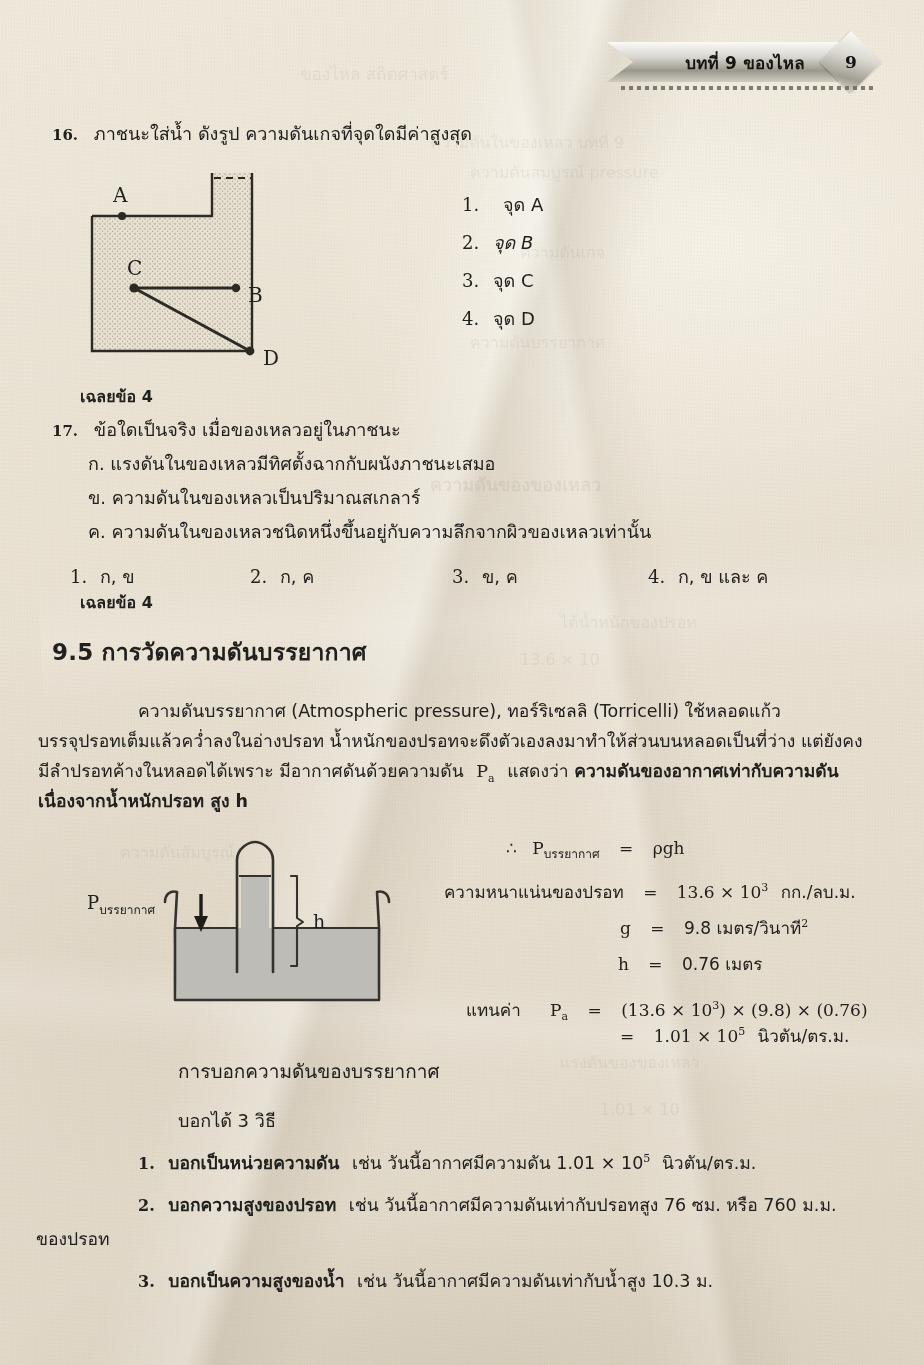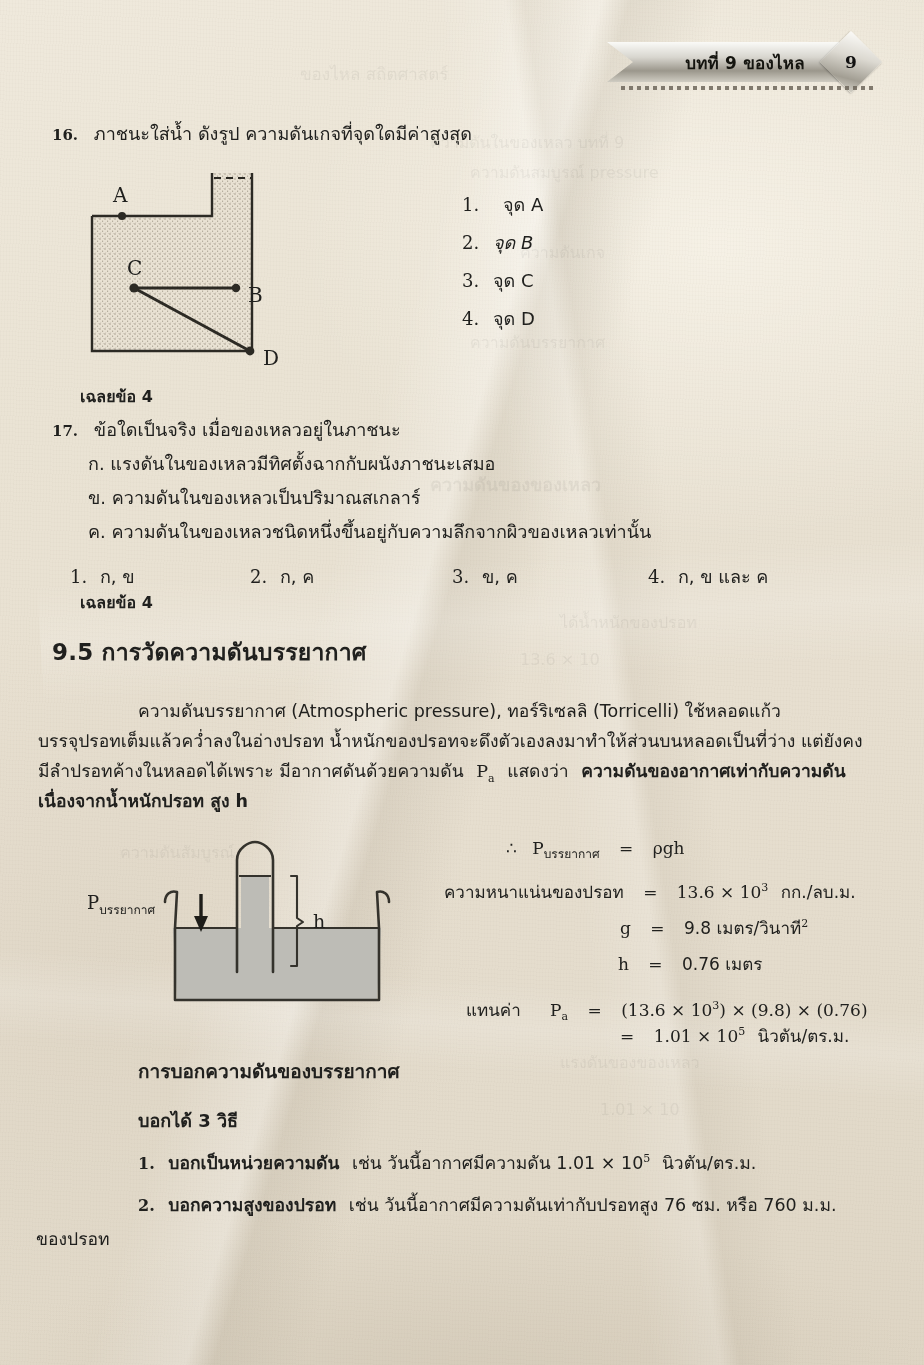--- a/index.html
+++ b/index.html
@@ -80,21 +80,21 @@
   }
 
   
   .th { font-family: "DejaVu Sans", sans-serif; }
   .q-num { font-size: 15px; font-weight: 600; }
   .qline { position: absolute; font-size: 18px; line-height: 1.35; white-space: nowrap; text-align: right; }
   .bold { font-weight: 700; }
   .ans { position: absolute; font-size: 16px; font-weight: 700; white-space: nowrap; }
   .choice { position: absolute; font-size: 18px; white-space: nowrap; }
   .sec-head { position: absolute; font-size: 23px; font-weight: 700; white-space: nowrap; letter-spacing: .2px; }
-  .sub-head { position: absolute; font-size: 19px; font-weight: 700; white-space: nowrap; }
+  .sub-head { position: absolute; font-size: 19px; font-weight: 400; white-space: nowrap; margin-left: 40px; }
   .para { position: absolute; font-size: 17.5px; line-height: 1.5; white-space: nowrap; }
   .mathline { position: absolute; font-size: 17px; white-space: nowrap; font-family: "DejaVu Serif", serif; }
   .serif { font-family: "DejaVu Serif", serif; }
   sub { font-size: 11px; }
   sup { font-size: 11px; }
 
   
   .fig1 { position: absolute; left: 84px; top: 168px; width: 230px; height: 208px; }
   .fig1 svg { display: block; }
 
@@ -220,21 +220,21 @@
   <div class="ans th" style="left:80px; top:590px;">เฉลยข้อ 4</div>
 
   <div class="sec-head th" style="left:52px; top:634px;">9.5 การวัดความดันบรรยากาศ</div>
 
   <div class="para th" style="left:138px; top:698px;">ความดันบรรยากาศ (Atmospheric pressure), ทอร์ริเซลลิ (Torricelli) ใช้หลอดแก้ว</div>
   <div class="para th" style="left:38px; top:728px;">บรรจุปรอทเต็มแล้วคว่ำลงในอ่างปรอท น้ำหนักของปรอทจะดึงตัวเองลงมาทำให้ส่วนบนหลอดเป็นที่ว่าง แต่ยังคง</div>
   <div class="para th" style="left:38px; top:758px;">
     <span>มีลำปรอทค้างในหลอดได้เพราะ มีอากาศดันด้วยความดัน</span>
     <span class="serif" style="margin-left:7px;"><span>P</span><sub>a</sub></span>
     <span style="margin-left:7px;">แสดงว่า</span>
-    <span class="bold" style="margin-left:7px;">ความดันของอากาศเท่ากับความดัน</span>
+    <span class="bold" style="">ความดันของอากาศเท่ากับความดัน</span>
   </div>
   <div class="para th bold" style="left:38px; top:788px;">เนื่องจากน้ำหนักปรอท สูง h</div>
 
   <div class="fig2">
     <svg width="262" height="178" viewBox="0 0 262 178" xmlns="http://www.w3.org/2000/svg">
 
       <path d="M28,96 L236,96 L232,168 L32,168 Z" fill="#bdbcb6"></path>
 
       <path d="M20,70 C20,62 26,58 32,60 L30,96 L30,168 L234,168 L234,96 L232,60 C238,58 244,62 244,70" fill="none" stroke="#34322c" stroke-width="2.6" stroke-linejoin="round" stroke-linecap="round"></path>
 
@@ -307,14 +307,19 @@
     <span style="margin-left:6px;">นิวตัน/ตร.ม.</span>
   </div>
 
   <div class="para th" style="left:138px; top:1192px;">
     <span class="serif bold" style="font-size:16px;">2.</span>
     <span class="bold" style="margin-left:8px;">บอกความสูงของปรอท</span>
     <span style="margin-left:7px;">เช่น วันนี้อากาศมีความดันเท่ากับปรอทสูง 76 ซม. หรือ 760 ม.ม.</span>
   </div>
   <div class="para th" style="left:36px; top:1226px;">ของปรอท</div>
 
+  <div class="para th" style="left:138px; top:1268px;">
+    <span class="serif bold" style="font-size:16px;">3.</span>
+    <span class="bold" style="margin-left:8px;">บอกเป็นความสูงของน้ำ</span>
+    <span style="margin-left:7px;">เช่น วันนี้อากาศมีความดันเท่ากับน้ำสูง 10.3 ม.</span>
+  </div>
 
 </div>
 
 </body></html>

